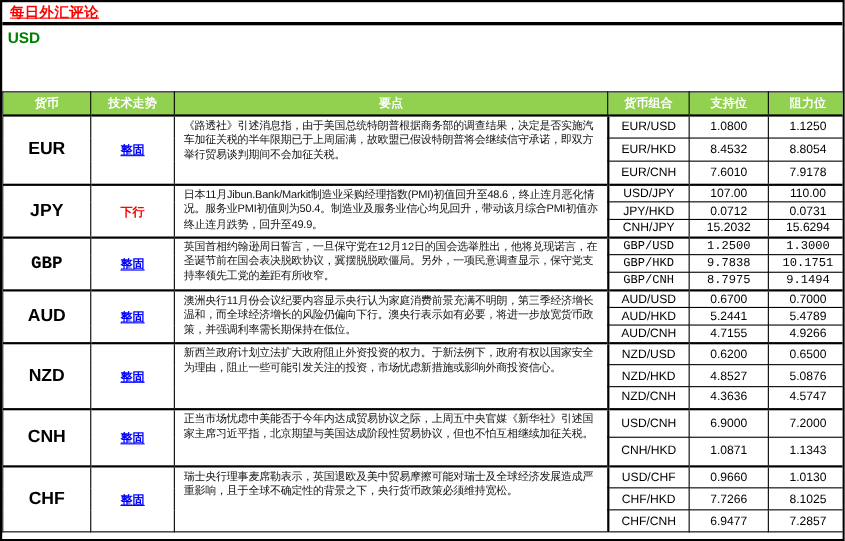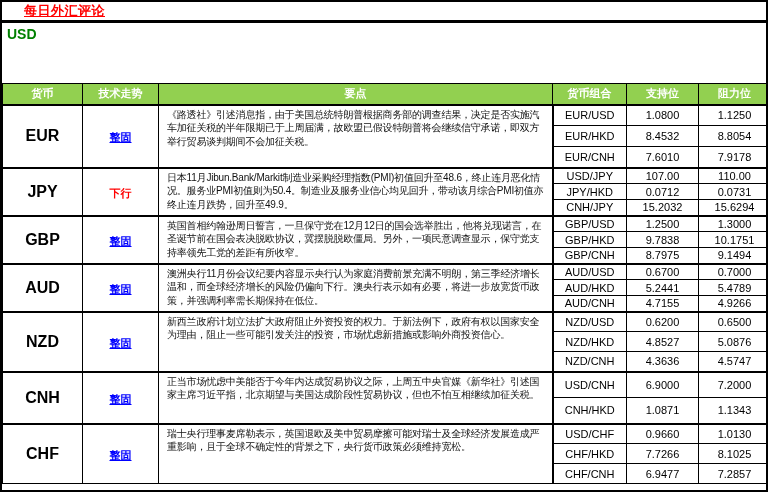--- a/index.html
+++ b/index.html
@@ -9,21 +9,21 @@
     position: relative;
     width: 768px; height: 492px;
     background: #fff;
     border: 2px solid #000;
     overflow: hidden;
   }
   .title-bar {
     height: 21px;
     border-bottom: 3px solid #000;
     display: flex; align-items: flex-start;
-    padding-left: 22px;
+    padding-left: 7px;
   }
   .page-title {
     color: #ff0000;
     font-size: 13px; font-weight: bold;
     text-decoration: underline;
     letter-spacing: 0.5px;
   }
   .usd-section { padding: 3px 5px 12px 5px; height: 60px; }
   .usd-heading { color: #008000; font-size: 14px; font-weight: bold; line-height: 17px; }
   .usd-text {
@@ -64,21 +64,21 @@
     letter-spacing: -0.2px;
     border-right: 2px solid #000;
   }
   td.pair-cell, td.support-cell, td.resistance-cell {
     text-align: center; vertical-align: middle;
     font-size: 11px; color: #000;
   }
   
   .block-eur td { height: 21px; }
   .block-jpy td { height: 16px; }
-  .block-gbp td { height: 16px; }
+  .block-gbp td { height: 16px; font-family: Liberation Mono, monospace; }
   .block-aud td { height: 16px; }
   .block-nzd td { height: 20px; }
   .block-cnh td { height: 26px; }
   .block-chf td { height: 20px; }
   tr.block-start td { border-top: 2px solid #000; }
 </style>
 </head>
 <body>
 
 <div class="page">

